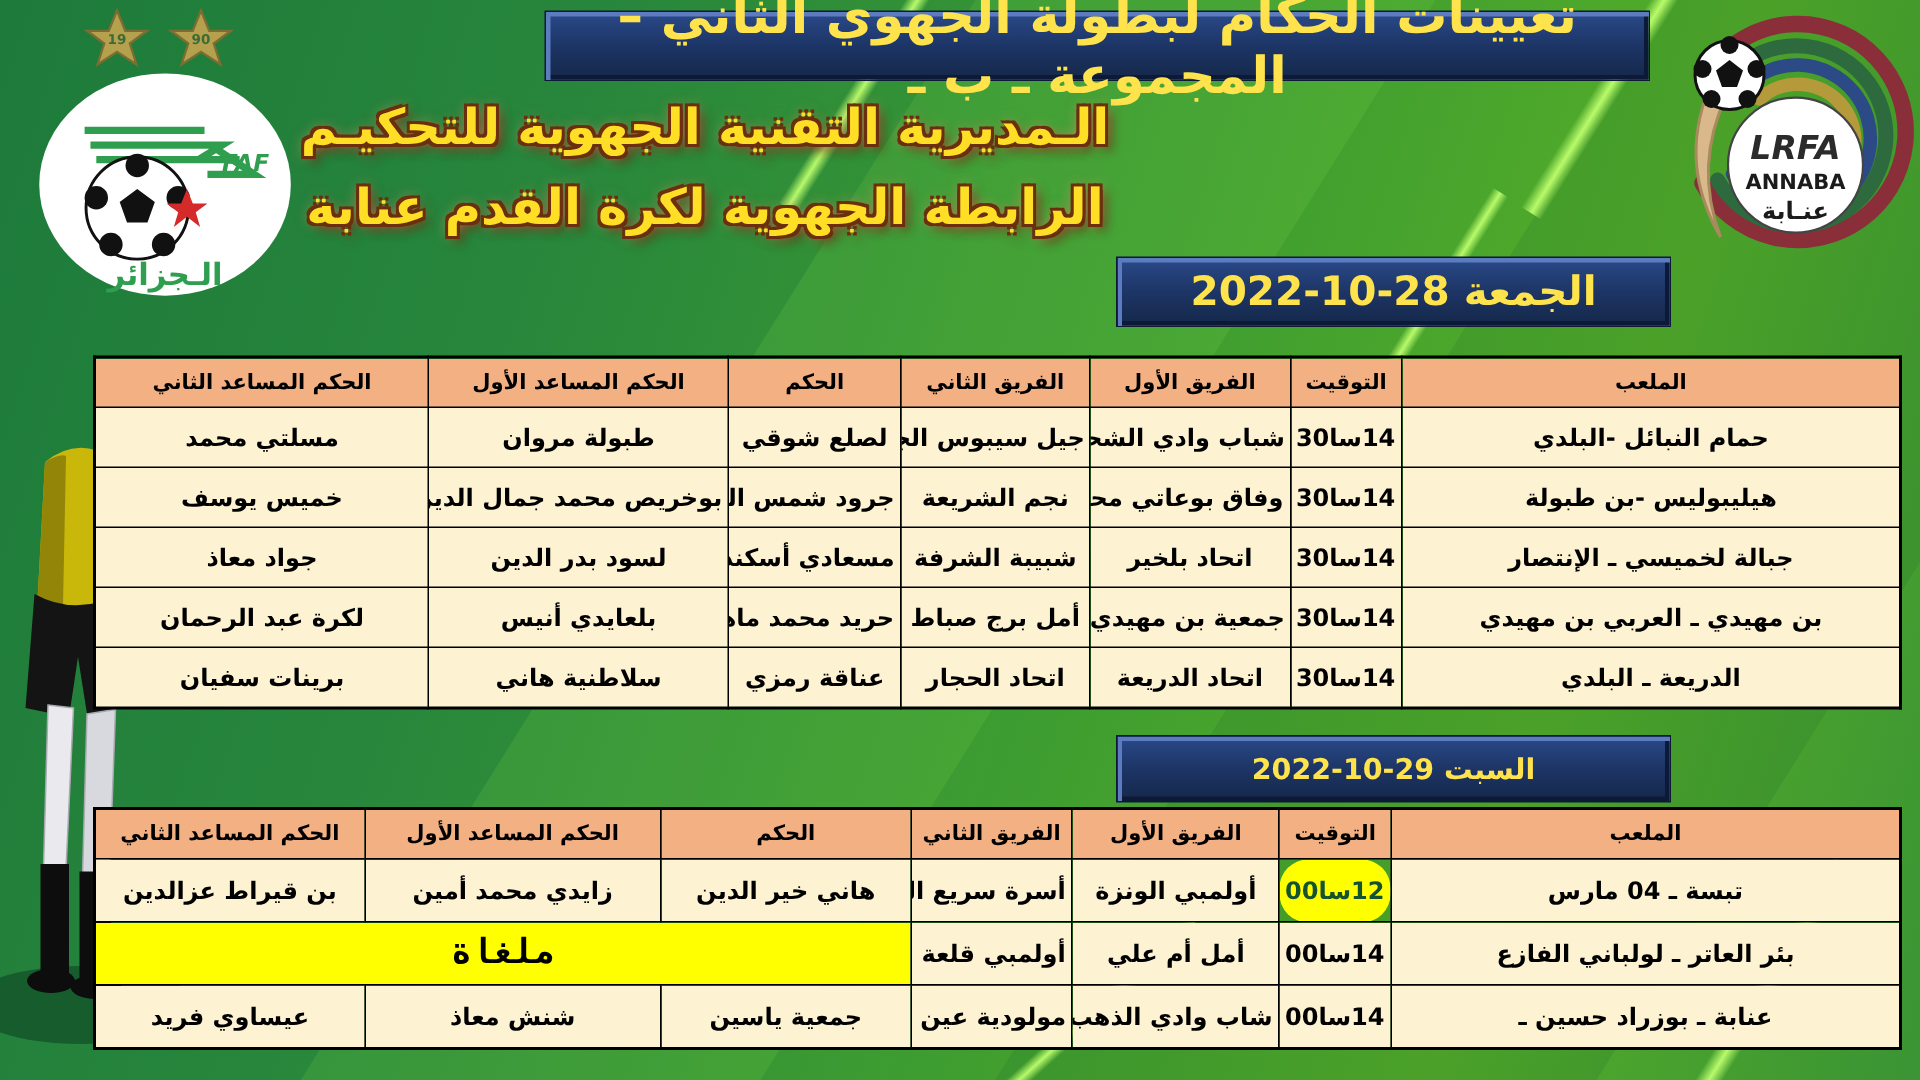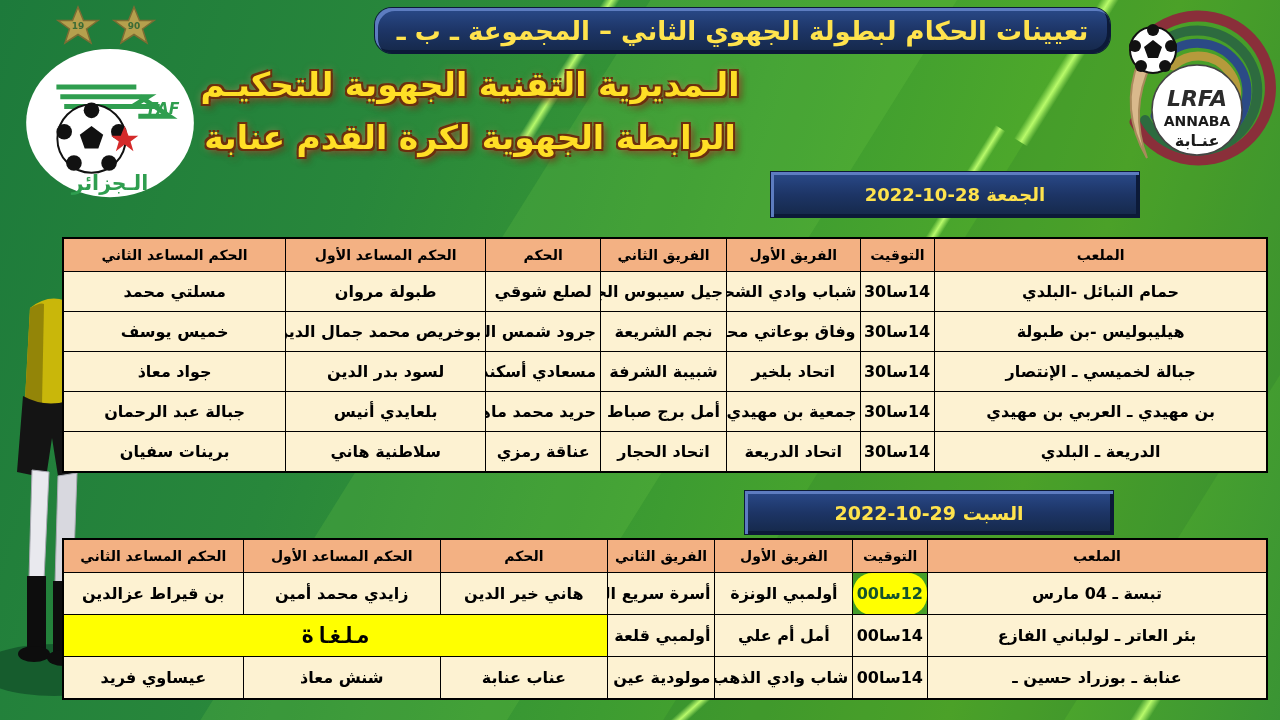--- a/index.html
+++ b/index.html
@@ -12,22 +12,22 @@
   .stripe{position:absolute;pointer-events:none;background:linear-gradient(90deg,transparent,rgba(190,255,110,.95),transparent);}
   .s1{left:575px;top:-60px;width:14px;height:215px;transform:rotate(32deg);}
   .s2{left:1075px;top:-75px;width:16px;height:235px;transform:rotate(32deg);}
   .s3{left:948px;top:115px;width:12px;height:175px;transform:rotate(32deg);}
   .s4{left:690px;top:570px;width:12px;height:270px;transform:rotate(48deg);}
   .s5{left:1150px;top:555px;width:16px;height:270px;transform:rotate(32deg);}
   .navy{position:absolute;z-index:3;display:flex;align-items:center;justify-content:center;
     background:linear-gradient(180deg,#2a4a8a 0%,#1d3566 50%,#152849 100%);
     box-shadow:inset 3px 3px 0 #5d7cc0,inset -3px -3px 0 #0c1a38,0 0 0 1px #0c1a38;
     color:#ffe34d;font-weight:bold;text-align:center;}
-  .title-banner{left:375px;top:8px;width:735px;height:45px;font-size:26px;border-radius:17px;}
-  .date-banner1{left:745px;top:172px;width:368px;height:45px;font-size:18px;margin-left:26px;}
+  .title-banner{left:364px;top:8px;width:735px;height:45px;font-size:34px;}
+  .date-banner1{left:745px;top:172px;width:368px;height:45px;font-size:27px;}
   .date-banner2{left:745px;top:491px;width:368px;height:43px;font-size:19px;}
   .headline{position:absolute;left:185px;top:58px;width:570px;z-index:3;text-align:center;direction:rtl;}
   .headline div{font-size:33px;line-height:53px;font-weight:bold;color:#ffdf26;
     text-shadow:2px 2px 0 #6b2f0e,-2px -2px 0 #6b2f0e,2px -2px 0 #6b2f0e,-2px 2px 0 #6b2f0e,
       0 0 9px rgba(255,150,120,.75),4px 4px 7px rgba(90,30,5,.8);}
   .tbl-wrap{position:absolute;z-index:2;}
   .t1{left:62px;top:237px;width:1206px;}
   .t2{left:62px;top:538px;width:1206px;}
   table{border-collapse:collapse;table-layout:fixed;width:100%;direction:rtl;
     border:2px solid #000;background:transparent;}
@@ -182,21 +182,21 @@
             <td>لسود بدر الدين</td>
             <td>جواد معاذ</td>
           </tr>
           <tr>
             <td>بن مهيدي ـ العربي بن مهيدي</td>
             <td>14سا30</td>
             <td>جمعية بن مهيدي</td>
             <td>أمل برج صباط</td>
             <td>حريد محمد ماهر</td>
             <td>بلعايدي أنيس</td>
-            <td>جبالة عبد الرحمان</td>
+            <td>لكرة عبد الرحمان</td>
           </tr>
           <tr>
             <td>الدريعة ـ البلدي</td>
             <td>14سا30</td>
             <td>اتحاد الدريعة</td>
             <td>اتحاد الحجار</td>
             <td>عناقة رمزي</td>
             <td>سلاطنية هاني</td>
             <td>برينات سفيان</td>
           </tr>
@@ -245,21 +245,21 @@
             <td>14سا00</td>
             <td>أمل أم علي</td>
             <td>أولمبي قلعة بوصبع</td>
             <td colspan="3" class="cancelled">ملغاة</td>
           </tr>
           <tr>
             <td>عنابة ـ بوزراد حسين ـ</td>
             <td>14سا00</td>
             <td>شاب وادي الذهب</td>
             <td>مولودية عين علام</td>
-            <td>عناب عنابة</td>
+            <td>جمعية ياسين</td>
             <td>شنش معاذ</td>
             <td>عيساوي فريد</td>
           </tr>
         </tbody>
     </table>
   </div>
 
 </div>
 
 </body></html>

